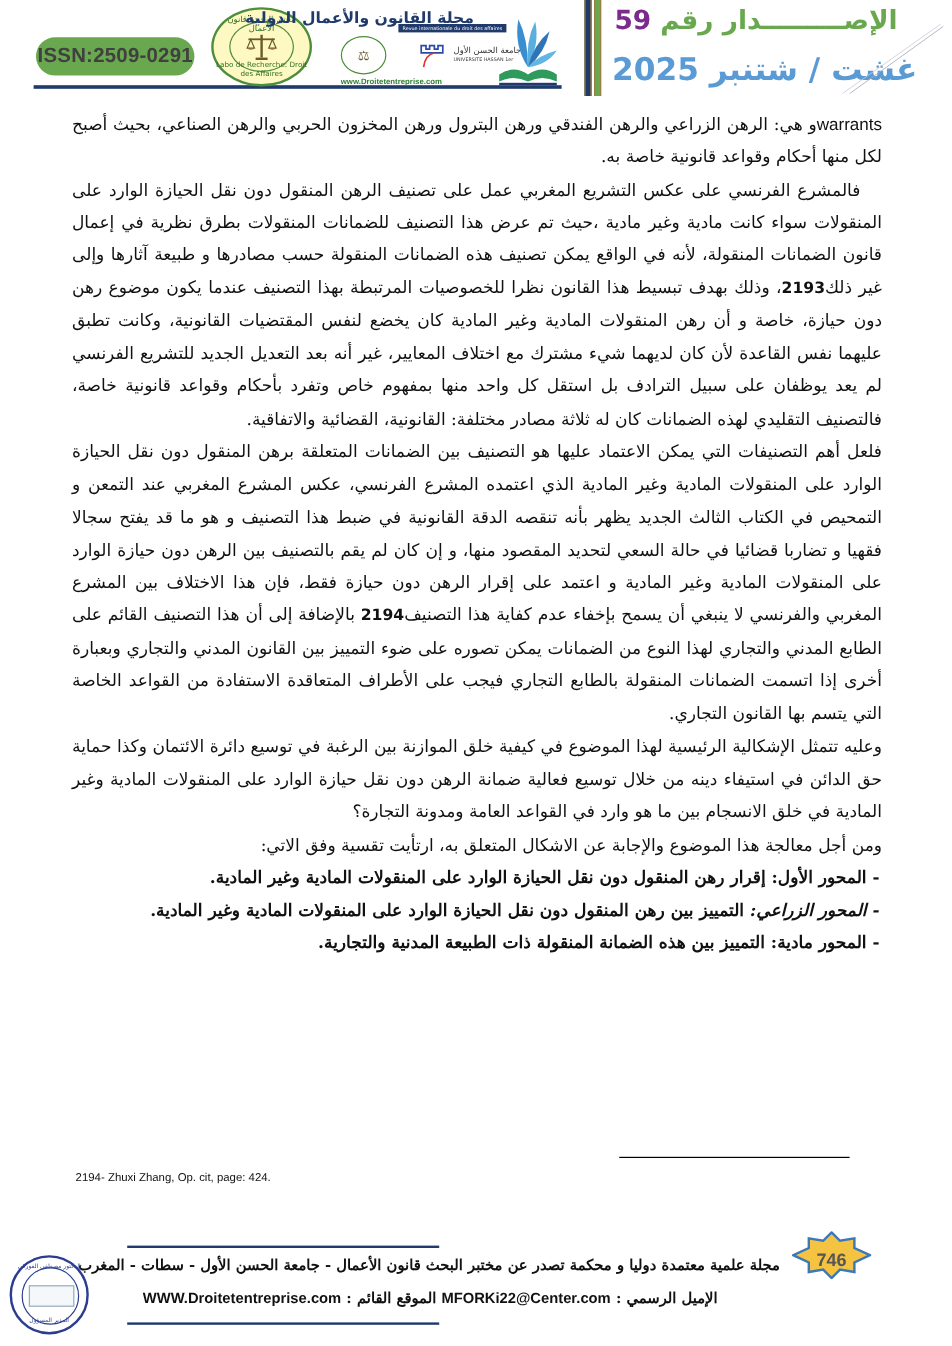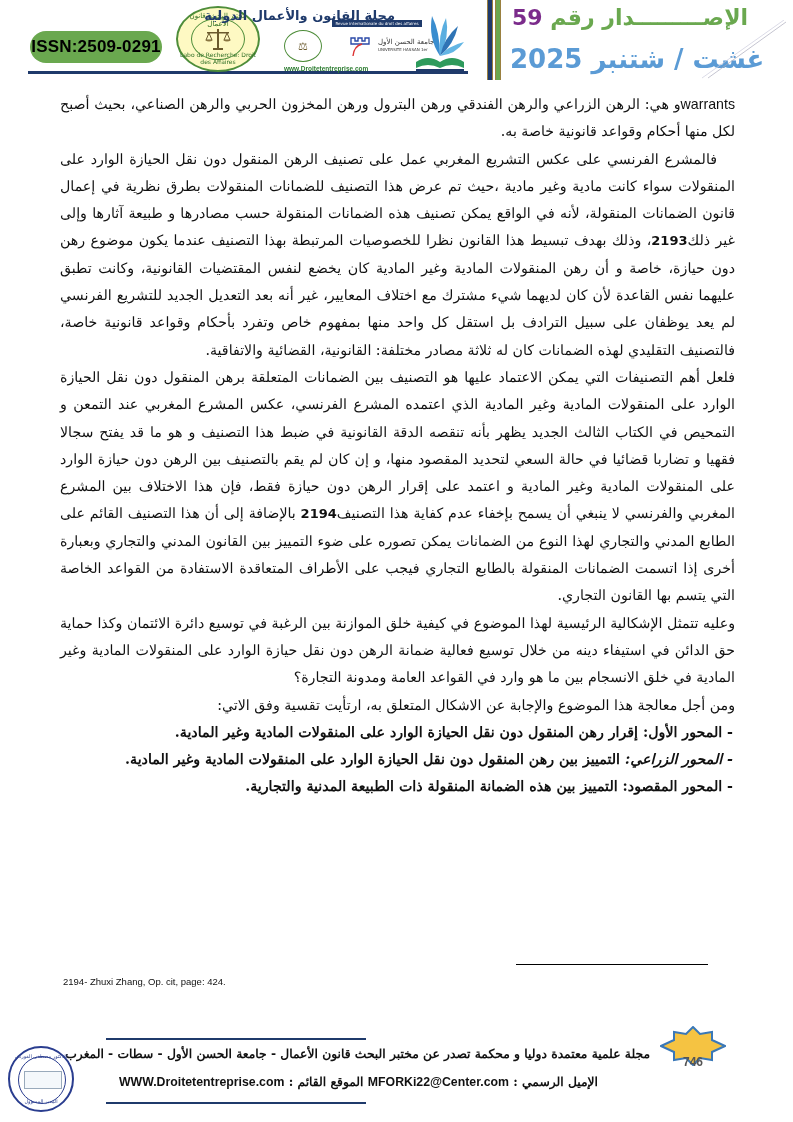--- a/index.html
+++ b/index.html
@@ -2,21 +2,21 @@
 <html><head>
 <meta charset="utf-8">
 <style>
   html, body { margin:0; padding:0; background:#ffffff; }
   body { width:793px; height:1122px; position:relative; overflow:hidden;
          font-family:"DejaVu Serif", serif; color:#111; }
 
   
   .header { position:absolute; left:0; top:0; width:793px; height:82px; }
   .issn { position:absolute; left:30px; top:31px; width:132px; height:32px;
-          background:#6aa84f; border-radius:16px; color:#000000;
+          background:#6aa84f; border-radius:16px; color:#404040;
           font-family:"Liberation Sans", sans-serif; font-size:17px; font-weight:bold;
           display:flex; align-items:center; justify-content:center; letter-spacing:0.2px; }
   .header-rule { position:absolute; left:28px; top:71px; width:440px; height:3px; background:#1f3a6b; }
   .seal { position:absolute; left:176px; top:6px; width:84px; height:66px; border-radius:50%;
           border:2px solid #4e8d3a; box-sizing:border-box; background:#fef9c3;
           display:flex; align-items:center; justify-content:center; }
   .seal .inner { width:52px; height:40px; border-radius:50%; border:1px solid #4e8d3a;
                  display:flex; align-items:center; justify-content:center; color:#6b5a2e; font-size:20px; }
   .seal .ring-text { position:absolute; top:4px; width:100%; text-align:center; font-size:7px; color:#2f6e25;
                      font-family:"DejaVu Sans", sans-serif; }
@@ -67,22 +67,22 @@
 
   
   .f-rule-top { position:absolute; left:106px; top:1038px; width:260px; height:2px; background:#1f3a6b; }
   .f-rule-bottom { position:absolute; left:106px; top:1102px; width:260px; height:2px; background:#1f3a6b; }
   .footer-line1 { position:absolute; left:106px; top:1046px; width:544px; direction:rtl; text-align:right;
                   font-family:"DejaVu Serif", serif; font-weight:bold; font-size:12.3px; color:#111; white-space:nowrap; }
   .footer-line2 { position:absolute; left:106px; top:1074px; width:492px; direction:rtl; text-align:right;
                   font-family:"DejaVu Serif", serif; font-weight:bold; font-size:12.3px; color:#111; white-space:nowrap; }
   .footer-line2 .ltr { direction:ltr; unicode-bidi:embed; font-family:"Liberation Sans", sans-serif; }
   .page-badge { position:absolute; left:660px; top:1026px; width:66px; height:40px; }
-  .page-badge .num { position:absolute; left:0; top:16px; width:66px; height:40px; display:flex; align-items:center; justify-content:center;
-                     font-family:"Liberation Sans", sans-serif; font-weight:bold; font-size:12px; color:#555; }
+  .page-badge .num { position:absolute; left:0; top:4px; width:66px; height:40px; display:flex; align-items:center; justify-content:center;
+                     font-family:"Liberation Sans", sans-serif; font-weight:bold; font-size:15px; color:#555; }
   .stamp { position:absolute; left:8px; top:1046px; width:66px; height:66px; border-radius:50%;
            border:2px solid #2a3d8f; box-sizing:border-box; background:#fff; }
   .stamp .inner { position:absolute; left:8px; top:8px; width:46px; height:46px; border-radius:50%; border:1px solid #2a3d8f; }
   .stamp .card { position:absolute; left:14px; top:23px; width:36px; height:16px; border:1px solid #9ab; background:#f4f8fb; }
   .stamp .txt-top { position:absolute; top:5px; width:100%; text-align:center; font-size:5px; color:#2a3d8f; font-family:"DejaVu Sans", sans-serif; direction:rtl; }
   .stamp .txt-bot { position:absolute; bottom:6px; width:100%; text-align:center; font-size:5px; color:#2a3d8f; font-family:"DejaVu Sans", sans-serif; direction:rtl; }
 </style>
 </head>
 <body>
 
@@ -159,21 +159,21 @@
   <p>
     <span>ومن أجل معالجة هذا الموضوع والإجابة عن الاشكال المتعلق به، ارتأيت تقسية وفق الاتي:</span>
   </p>
   <p class="axis">
     <span>- المحور الأول:</span><span> إقرار رهن المنقول دون نقل الحيازة الوارد على المنقولات المادية وغير المادية.</span>
   </p>
   <p class="axis">
     <span class="ital">- المحور الزراعي:</span><span> التمييز بين رهن المنقول دون نقل الحيازة الوارد على المنقولات المادية وغير المادية.</span>
   </p>
   <p class="axis">
-    <span>-  المحور المقصود:</span><span> التمييز بين هذه الضمانة المنقولة ذات الطبيعة المدنية والتجارية.</span>
+    <span>-  المحور مادية:</span><span> التمييز بين هذه الضمانة المنقولة ذات الطبيعة المدنية والتجارية.</span>
   </p>
 </div>
 
 <div class="fn-rule"></div>
 <div class="footnotes">
   <p>2194-  Zhuxi Zhang, Op. cit, page: 424.</p>
 </div>
 
 <div class="f-rule-top"></div>
 <div class="footer-line1">مجلة علمية معتمدة  دوليا و محكمة تصدر عن مختبر البحث قانون الأعمال - جامعة الحسن الأول - سطات - المغرب</div>

